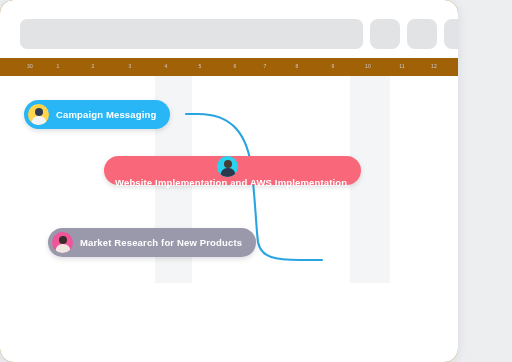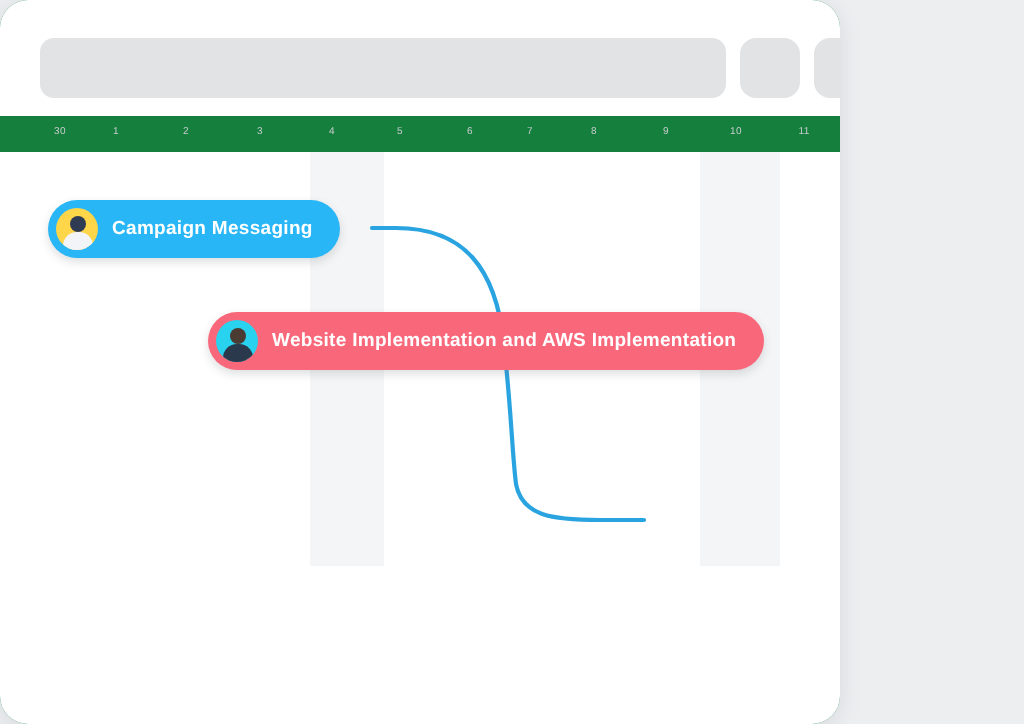--- a/index.html
+++ b/index.html
@@ -4,22 +4,22 @@
 <style>
   * { box-sizing: border-box; margin: 0; padding: 0; }
   html, body {
     width: 512px; height: 362px;
     background: #eceef0;
     font-family: "Liberation Sans", sans-serif;
     overflow: hidden;
   }
   #app {
     position: absolute; left: 0; top: 0;
-    width: 420px; height: 362px;
-    background: #15803d;
+    width: 458px; height: 362px;
+    background: #a16207;
     border-radius: 14px;
     overflow: hidden;
     box-shadow: 0 2px 10px rgba(120,125,135,0.18);
     text-align: center;
   }
 
   
   .header {
     position: absolute; left: 0; top: 0;
     width: 512px; height: 58px;
@@ -162,24 +162,31 @@
     </svg>
 
     <div class="pill" id="pill-0" style="background: rgb(41, 182, 246);">
       <span class="avatar" style="background:#ffd54a;">
         <span class="head" style="background:#2f3b52;"></span>
         <span class="body" style="background:#f2f4f8;"></span>
       </span>
       <span class="pill-label">Campaign Messaging</span>
     </div>
 
-    <div class="pill" id="pill-1" style="background: rgb(248, 104, 122);">
+    <div class="pill" id="pill-1" style="background: rgb(248, 104, 122); flex-direction: column;">
       <span class="avatar" style="background:#29d3f0;">
         <span class="head" style="background:#4a3b33;"></span>
         <span class="body" style="background:#2a3a4c;"></span>
       </span>
       <span class="pill-label">Website Implementation and AWS Implementation</span>
     </div>
 
+    <div class="pill" id="pill-2" style="background: rgb(154, 152, 171);">
+      <span class="avatar" style="background:#f0559a;">
+        <span class="head" style="background:#3a2b28;"></span>
+        <span class="body" style="background:#efe6e2;"></span>
+      </span>
+      <span class="pill-label">Market Research for New Products</span>
+    </div>
 
 
   </div>
 </div>
 
 </body></html>

